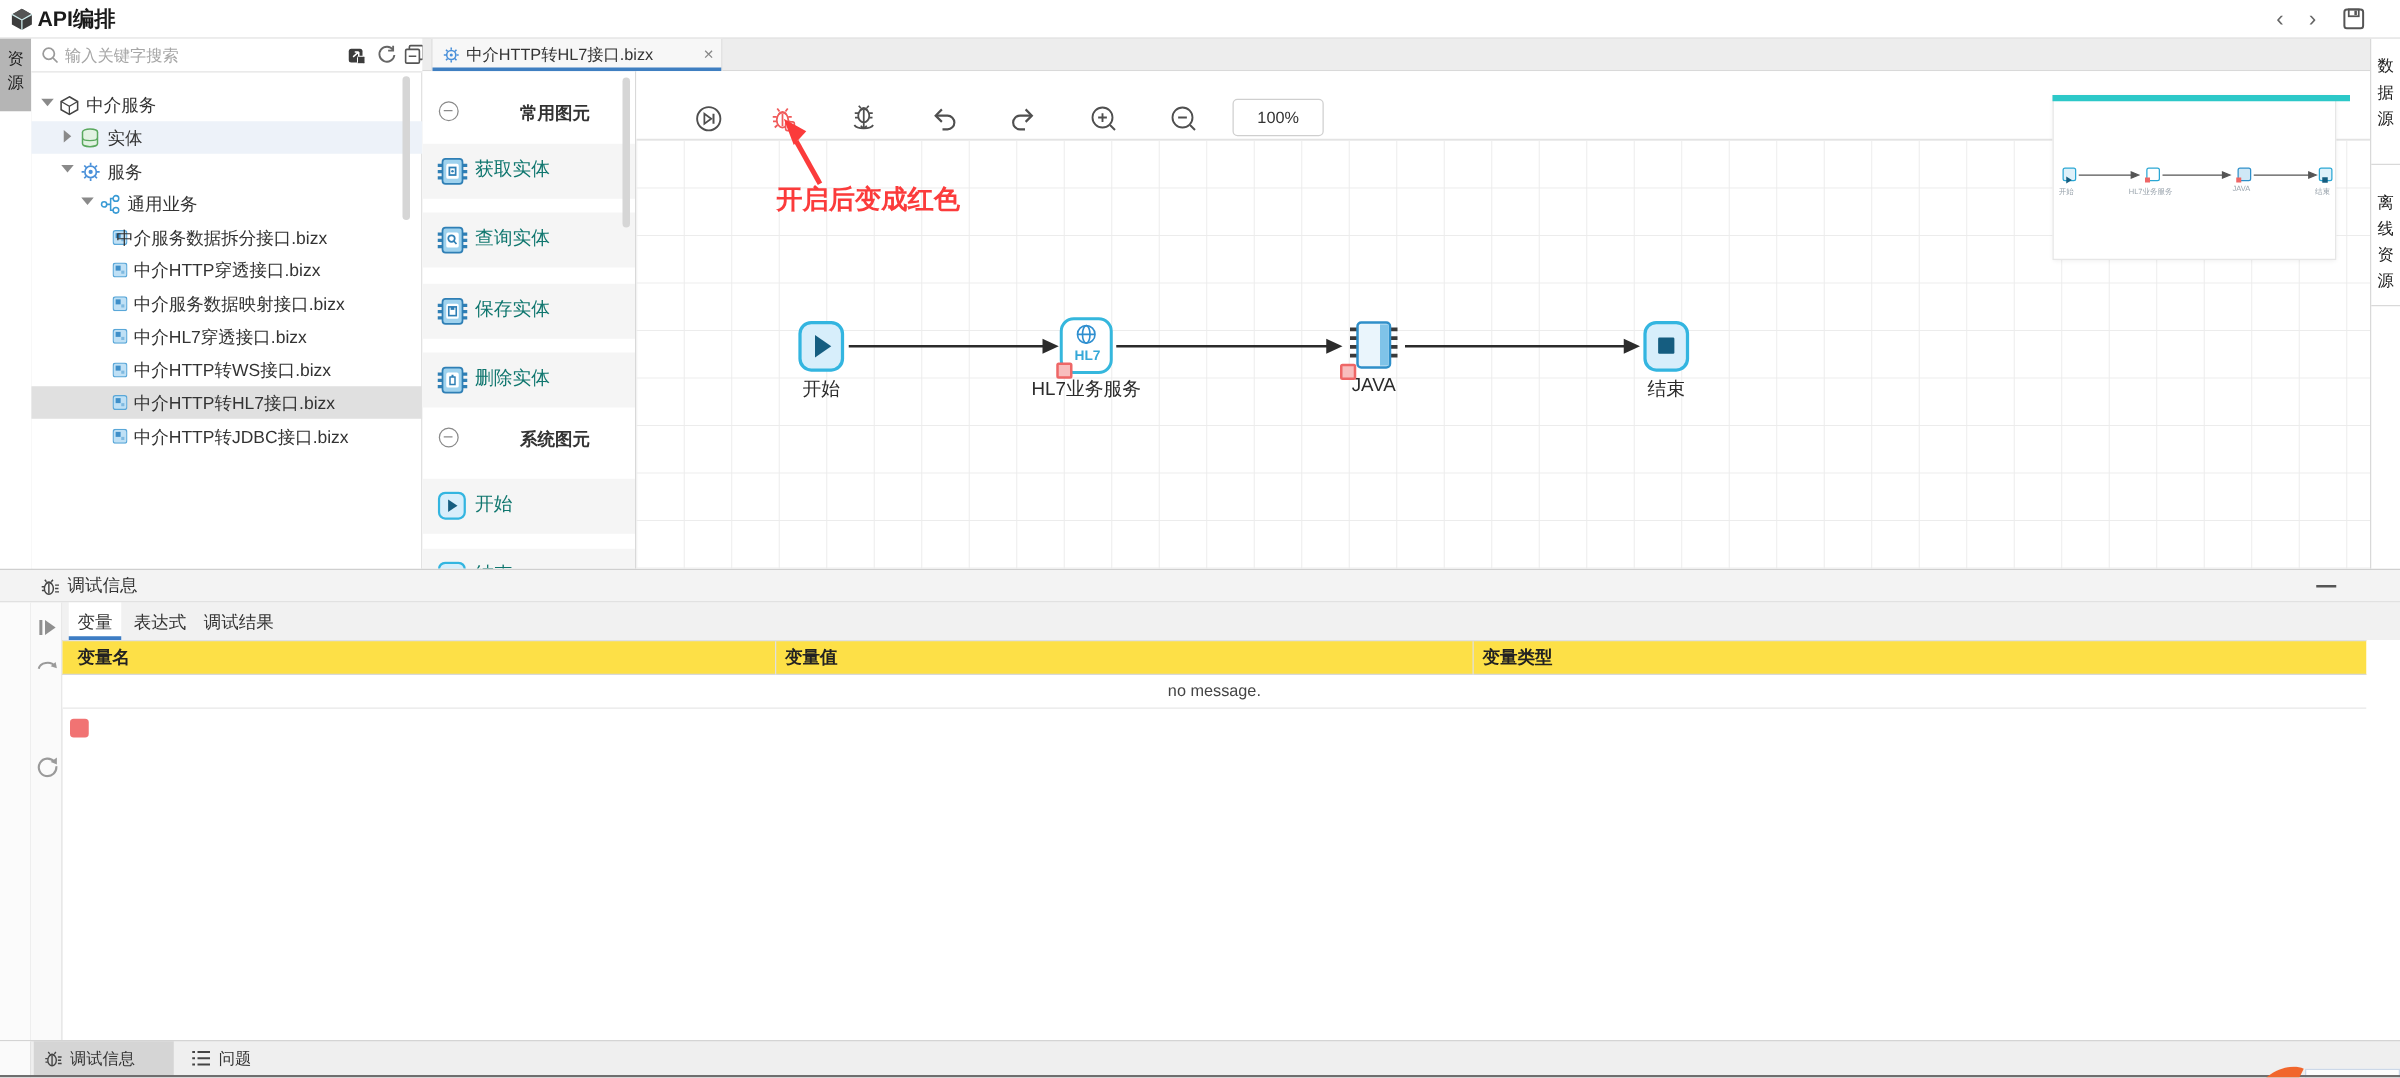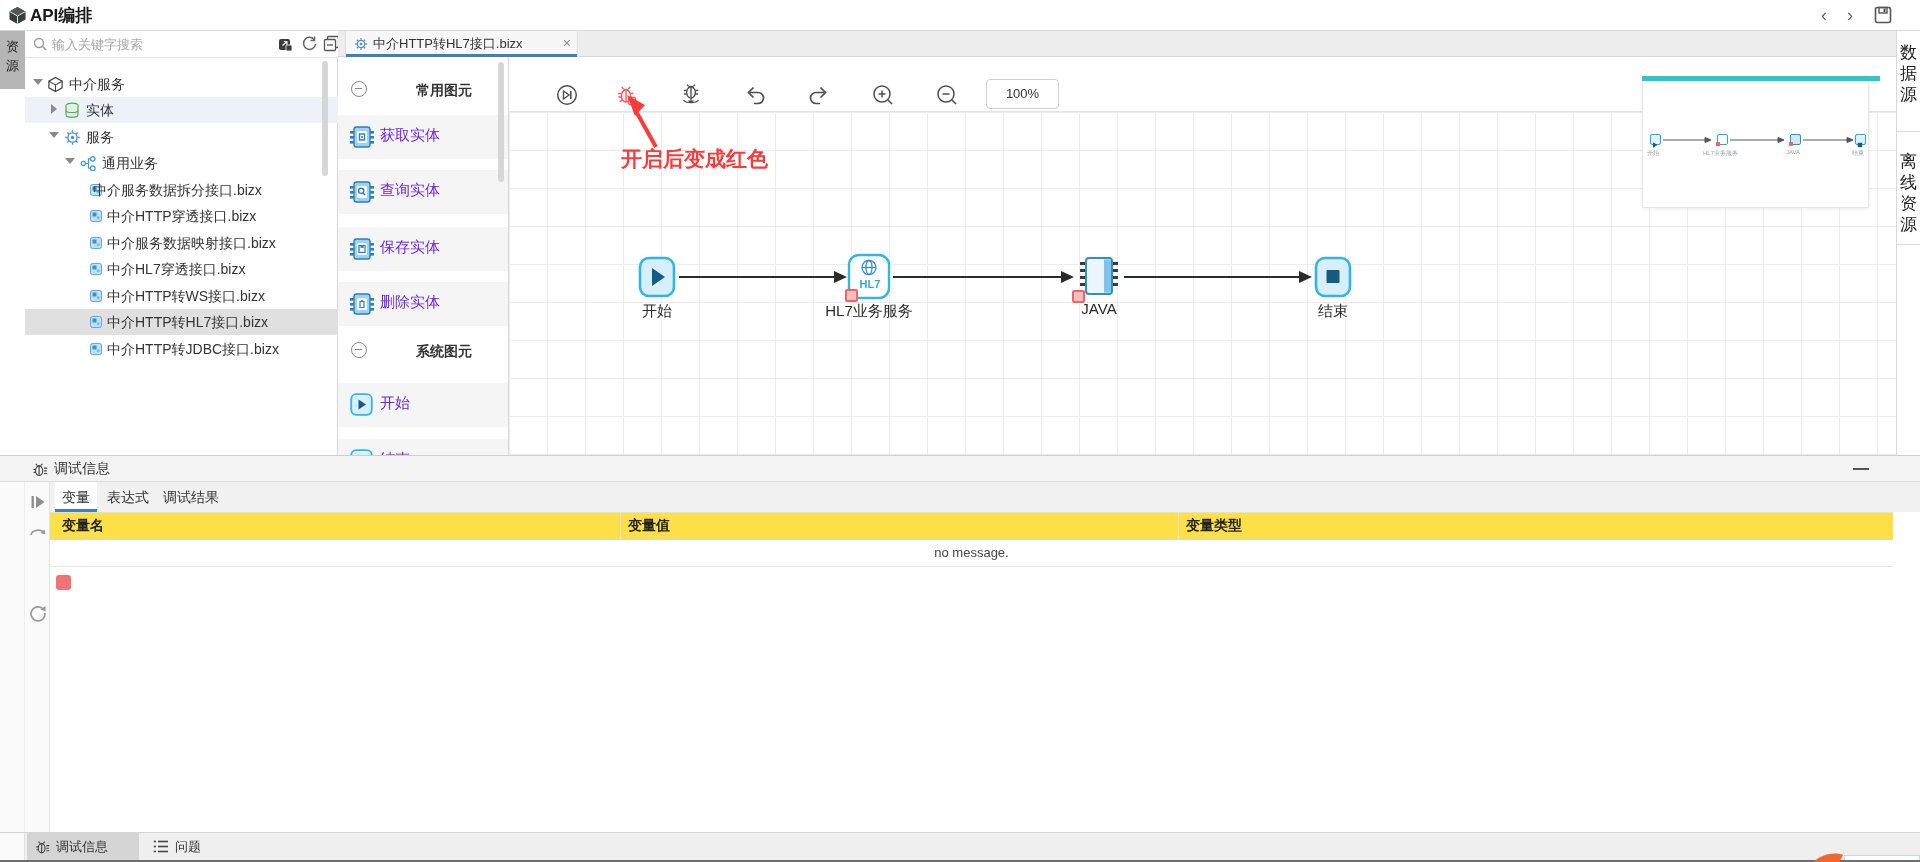--- a/index.html
+++ b/index.html
@@ -33,21 +33,21 @@
   .doc-tab .underline{position:absolute;left:0;bottom:0;width:100%;height:3px;background:#3f7fc1;}
   .tabtext{position:absolute;left:27px;top:4px;font-size:13px;color:#333;}
   .tabclose{position:absolute;right:6px;top:4px;font-size:14px;color:#888;cursor:pointer;}
   
   .palette{left:338px;top:57px;width:170px;height:398px;background:#fff;overflow:hidden;}
   .pal-header{left:0;width:170px;height:24px;line-height:24px;}
   .pal-header .ph-lbl{position:absolute;left:40px;font-size:14px;font-weight:700;color:#333;margin-left:38px;}
   .minuscirc{position:absolute;left:13px;top:3px;width:16px;height:16px;border:1.5px solid #8a8a8a;border-radius:50%;box-sizing:border-box;}
   .minuscirc::after{content:"";position:absolute;left:3px;top:5.5px;width:7px;height:1.6px;background:#8a8a8a;}
   .pal-item{left:0;width:170px;height:44px;background:#f5f5f5;cursor:grab;}
-  .pal-item .pi-lbl{position:absolute;left:42px;top:11px;font-size:15px;color:#6d28d9;}
+  .pal-item .pi-lbl{position:absolute;left:42px;top:11px;font-size:15px;color:#0f766e;}
   .pal-item .pi-ico{position:absolute;left:12px;top:10px;}
   
   .canvas{left:508px;top:57px;width:1388px;height:398px;background:#fff;border-left:1px solid #d9d9d9;box-sizing:border-box;overflow:hidden;}
   .cv-toolbar{left:0;top:0;width:1388px;height:55px;background:#fff;border-bottom:1px solid #e3e3e3;box-sizing:border-box;z-index:4;}
   .cv-grid{left:0;top:55px;width:1388px;height:343px;
      background-image:linear-gradient(to right,#ececec 1px,transparent 1px),linear-gradient(to bottom,#ececec 1px,transparent 1px);
      background-size:38px 38px;}
   .tbico{top:26px;width:24px;height:24px;cursor:pointer;}
   .zoombtn{left:477px;top:22px;width:73px;height:30px;background:#fff;border:1px solid #cfcfcf;border-radius:4px;
      box-sizing:border-box;text-align:center;line-height:28px;font-size:13px;color:#333;cursor:pointer;}
@@ -57,21 +57,21 @@
   
   .minimap{left:1133px;top:19px;width:227px;height:132px;background:#fff;border:1px solid #e6e6e6;box-shadow:0 1px 4px rgba(0,0,0,.08);box-sizing:border-box;z-index:9;}
   .mm-tealbar{left:1133px;top:19px;width:238px;height:5px;background:#2cc8c8;z-index:10;}
   .mm-lbl{position:absolute;font-size:6px;color:#9aa4ad;white-space:nowrap;}
   .mm-node{position:absolute;width:11px;height:11px;box-sizing:border-box;border:1.5px solid #2ba7d4;background:#dff1fa;border-radius:2px;}
   .mm-dot{position:absolute;width:4px;height:4px;background:#ee6666;left:-2px;bottom:-2px;}
   
   .rightrail{left:1896px;top:31px;width:24px;height:424px;background:#fff;border-left:1px solid #d9d9d9;box-sizing:border-box;}
   .rr-block1{left:0;top:0;width:23px;height:101px;border-bottom:1px solid #d9d9d9;padding-top:11px;box-sizing:border-box;cursor:pointer;}
   .rr-block2{left:0;top:102px;width:23px;height:112px;border-bottom:1px solid #d9d9d9;padding-top:18px;box-sizing:border-box;cursor:pointer;}
-  .vtab2{width:23px;word-break:break-all;line-height:21px;text-align:center;font-size:17px;color:#222;}
+  .vtab2{width:23px;word-break:break-all;line-height:21px;text-align:center;font-size:13px;color:#222;}
   
   .debugpanel{left:0;top:455px;width:1920px;height:377px;background:#fff;border-top:1px solid #cfcfcf;box-sizing:border-box;}
   .dbg-header{left:0;top:0;width:1920px;height:26px;background:#f3f3f3;border-bottom:1px solid #dcdcdc;box-sizing:border-box;}
   .dbg-title{left:54px;top:4px;font-size:14px;color:#333;}
   .dbg-min{left:1853px;top:12px;width:16px;height:2px;background:#555;cursor:pointer;}
   .dbg-leftstrip{left:25px;top:26px;width:25px;height:351px;background:#fafafa;border-right:1px solid #e2e2e2;box-sizing:border-box;}
   .dbg-leftspacer{left:0;top:26px;width:25px;height:351px;background:#fbfbfb;border-right:1px solid #eee;box-sizing:border-box;}
   .dbg-tabsrow{left:50px;top:26px;width:1870px;height:30px;background:#f1f1f1;}
   .dbg-tab{position:absolute;top:0;height:30px;line-height:30px;font-size:14px;color:#333;text-align:center;cursor:pointer;}
   .dbg-tab.active{background:#fff;border-bottom:3px solid #3d7dc4;box-sizing:border-box;font-weight:400;}

